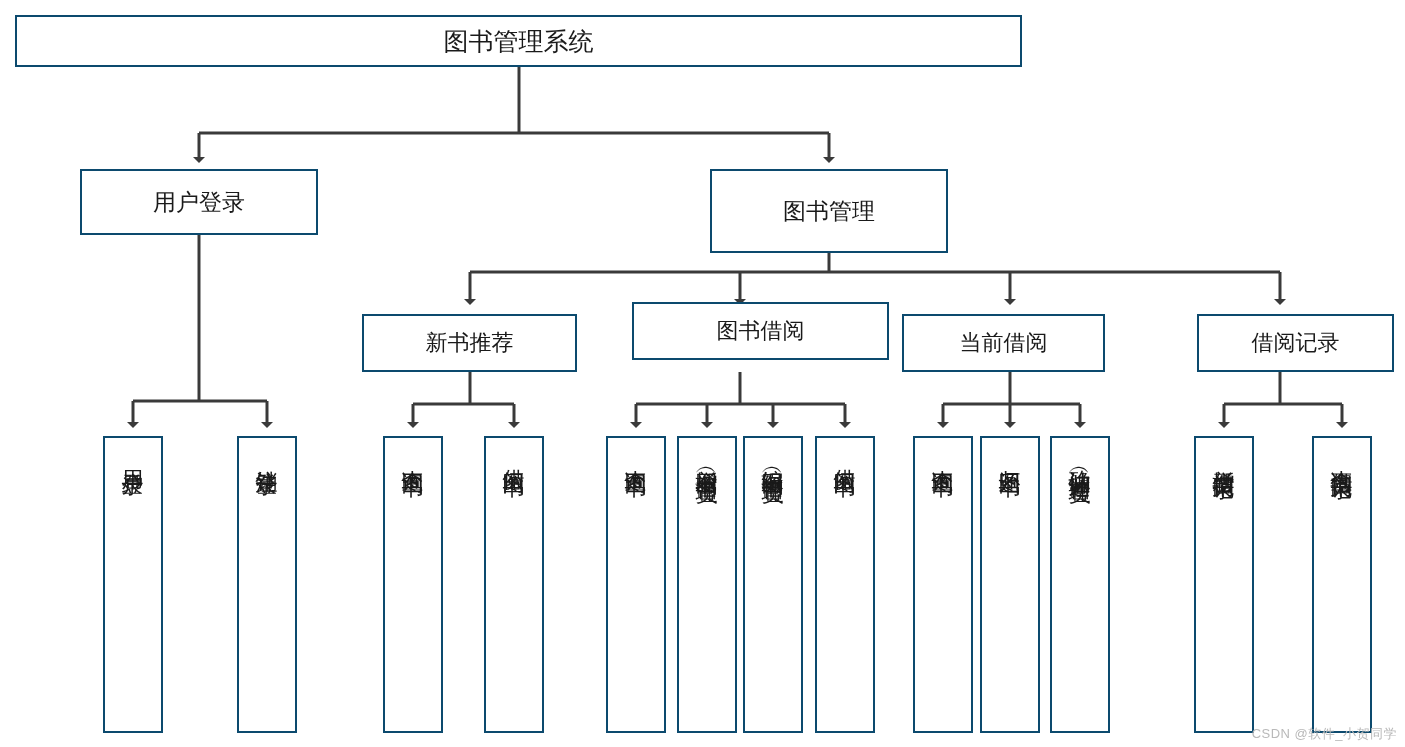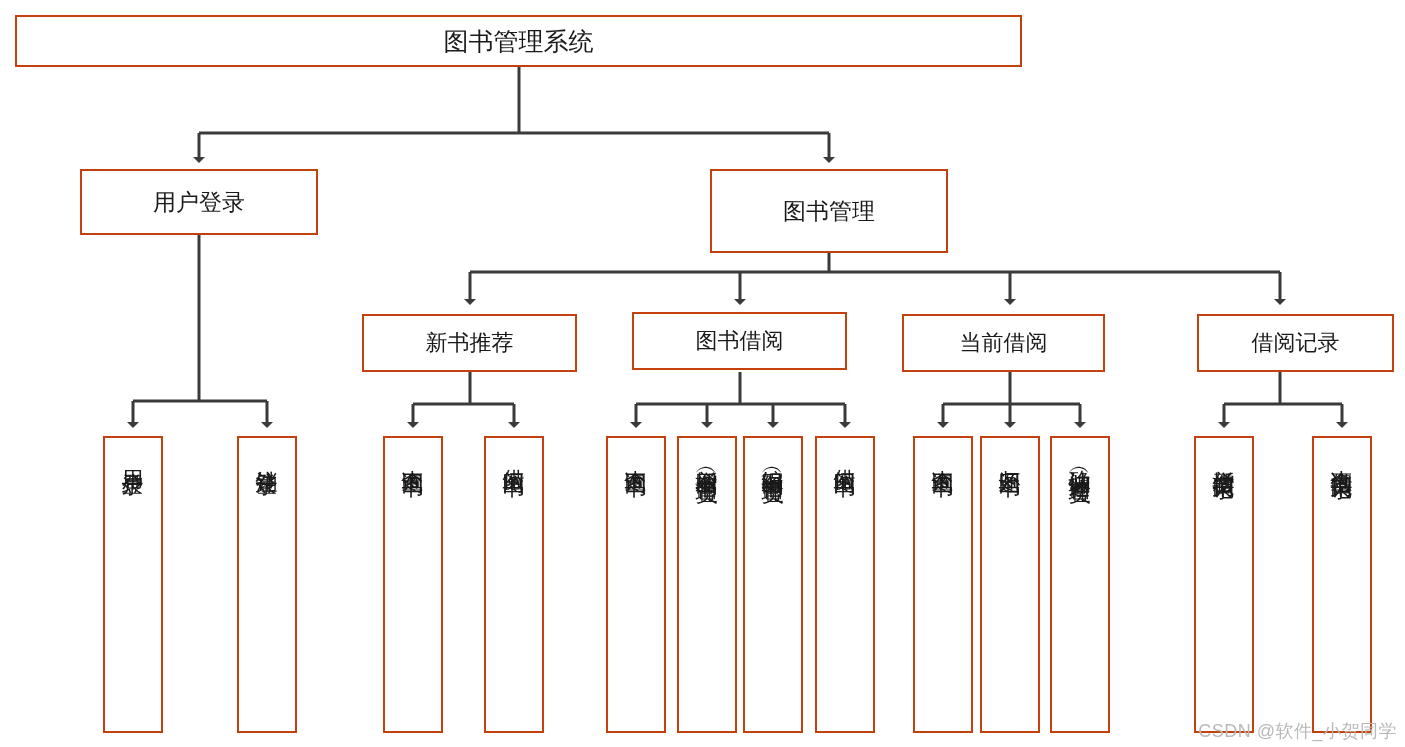--- a/index.html
+++ b/index.html
@@ -21,21 +21,21 @@
     position: absolute;
     left: 0;
     top: 0;
     width: 1405px;
     height: 747px;
     pointer-events: none;
   }
   .node {
     position: absolute;
     box-sizing: border-box;
-    border: 2px solid #c2410c;
+    border: 2px solid #0c4a6e;
     background: #ffffff;
     display: flex;
     align-items: center;
     justify-content: center;
     color: #1a1a1a;
   }
   .node.root {
     font-size: 25px;
   }
   .node.lvl2 {
@@ -54,21 +54,21 @@
     writing-mode: vertical-rl;
     text-orientation: upright;
     letter-spacing: 2px;
     line-height: 1.05;
     white-space: nowrap;
   }
   .watermark {
     position: absolute;
     right: 8px;
     bottom: 4px;
-    font-size: 18px;
+    font-size: 13px;
     color: #b9b9b9;
     letter-spacing: 0.5px;
     white-space: nowrap;
     margin-left: 7px;
   }
 </style>
 </head>
 <body>
 
 <div id="canvas">
@@ -130,21 +130,21 @@
   <div class="node lvl2" style="left:80px; top:169px; width:238px; height:66px;">
     <span>用户登录</span>
   </div>
   <div class="node lvl2" style="left:710px; top:169px; width:238px; height:84px;">
     <span>图书管理</span>
   </div>
 
   <div class="node lvl3" style="left:362px; top:314px; width:215px; height:58px;font-family:Liberation Serif, serif;">
     <span>新书推荐</span>
   </div>
-  <div class="node lvl3" style="left:632px; top:312px; width:215px; height:58px;">
+  <div class="node lvl3" style="left:632px; top:302px; width:257px; height:58px;">
     <span>图书借阅</span>
   </div>
   <div class="node lvl3" style="left:902px; top:314px; width:203px; height:58px;">
     <span>当前借阅</span>
   </div>
   <div class="node lvl3" style="left:1197px; top:314px; width:197px; height:58px;">
     <span>借阅记录</span>
   </div>
 
   <div class="node leaf" style="left:103px; top:436px; width:60px; height:297px;">

